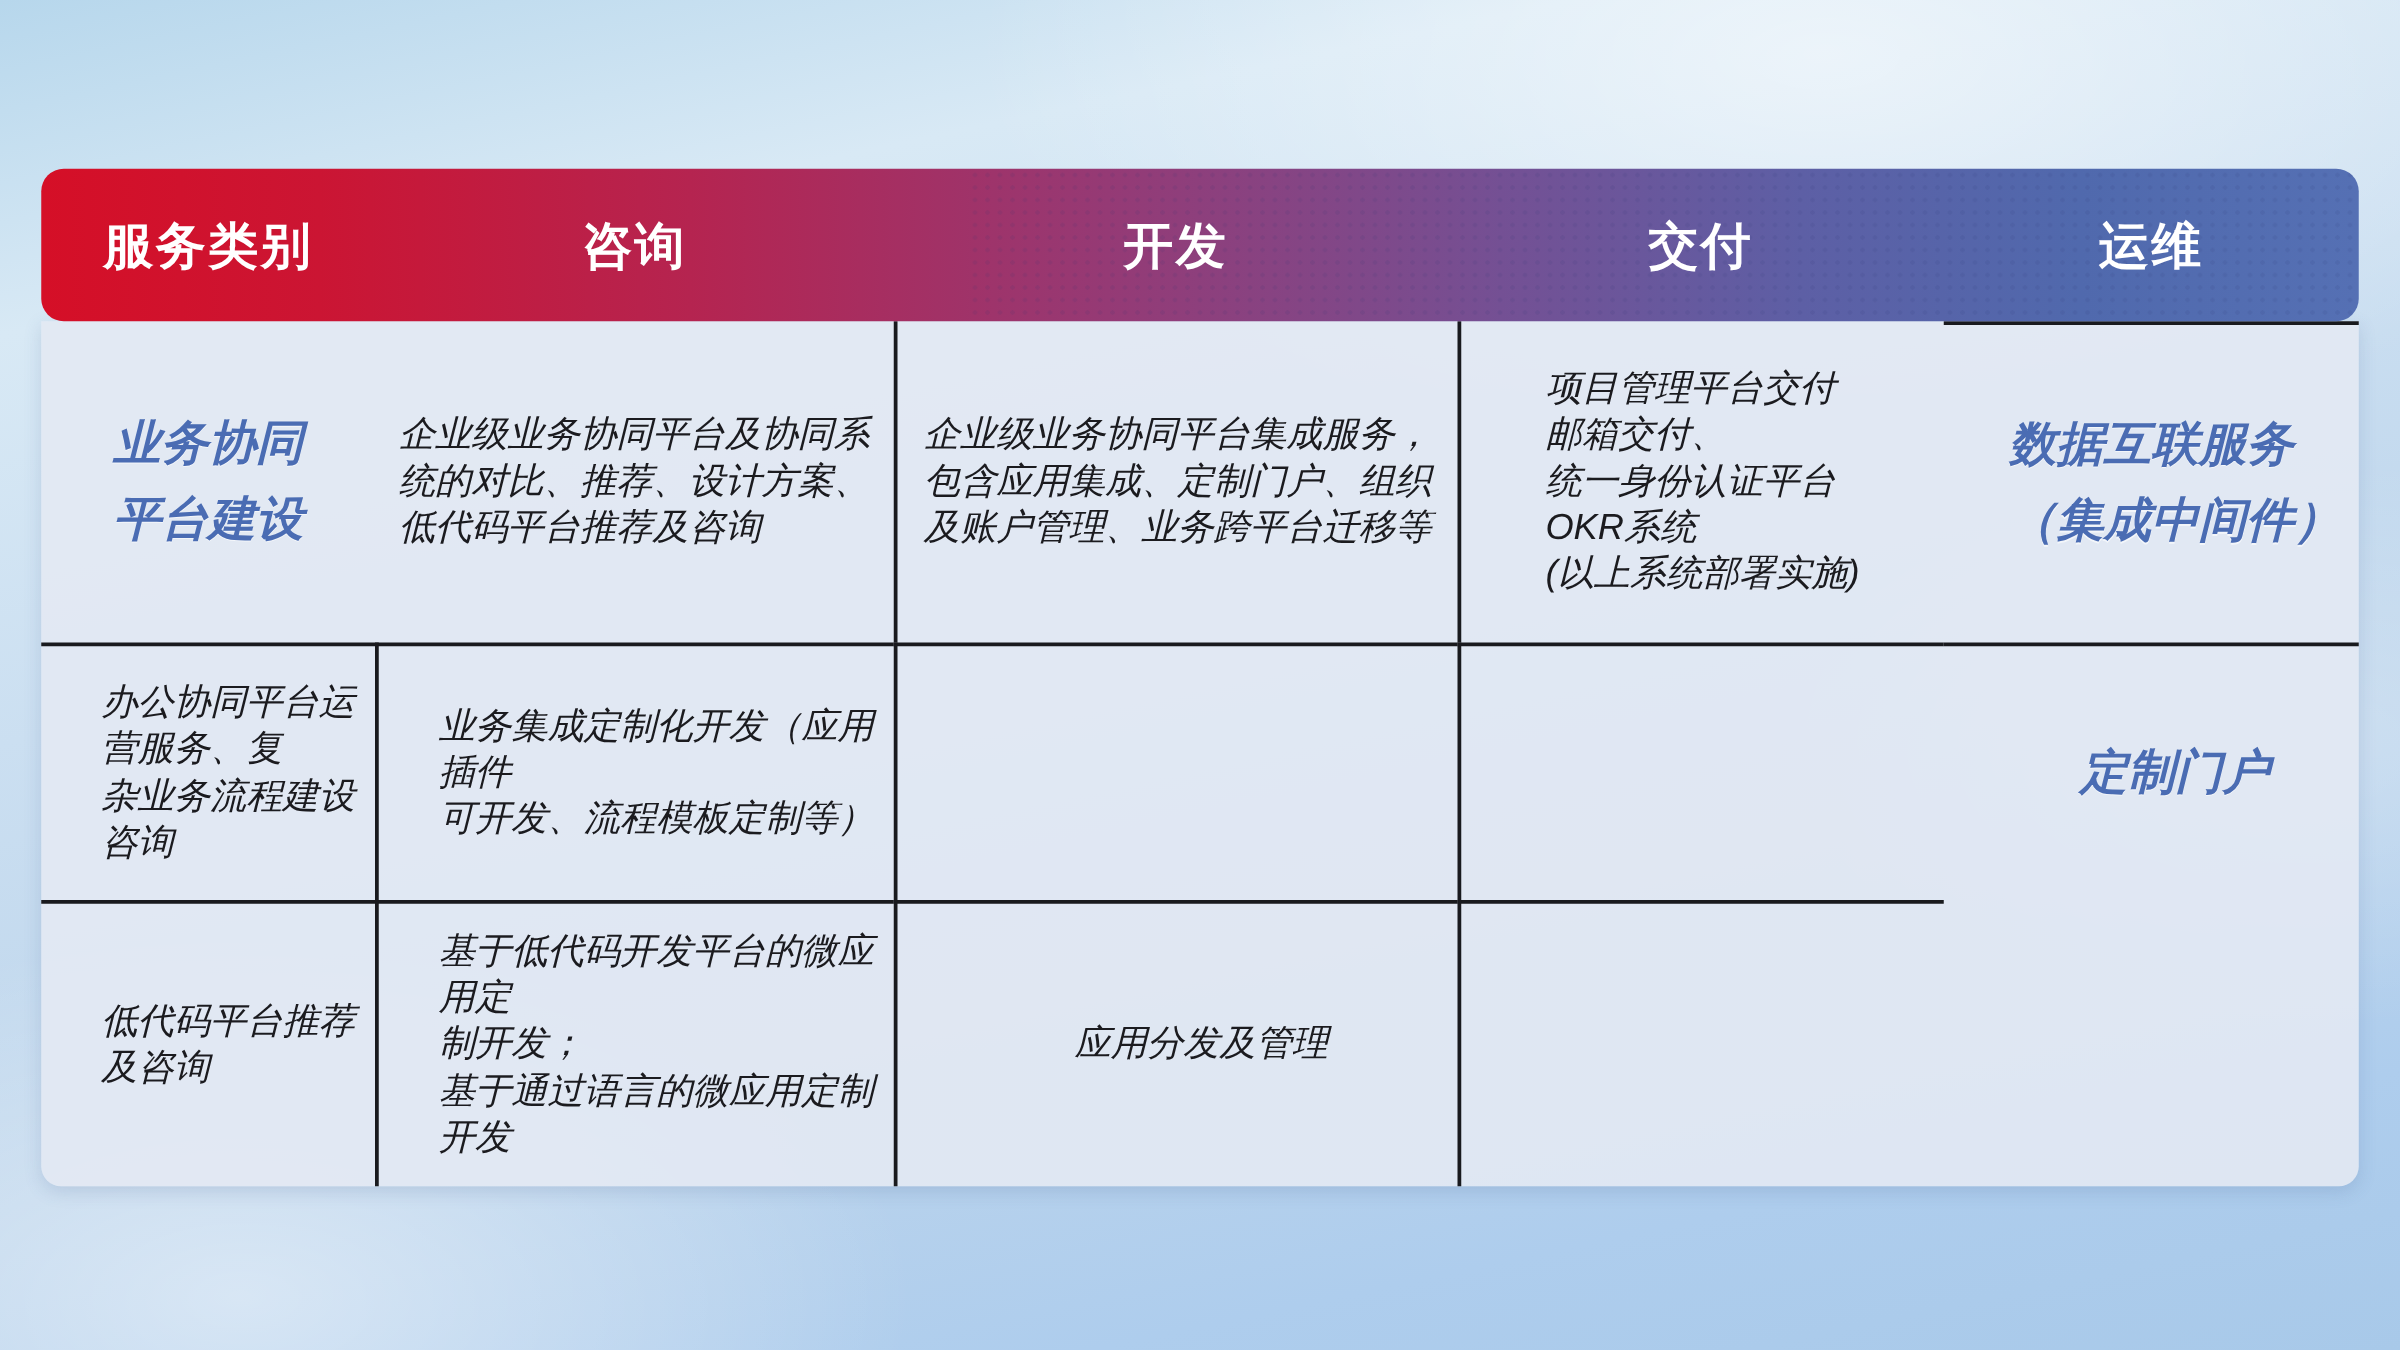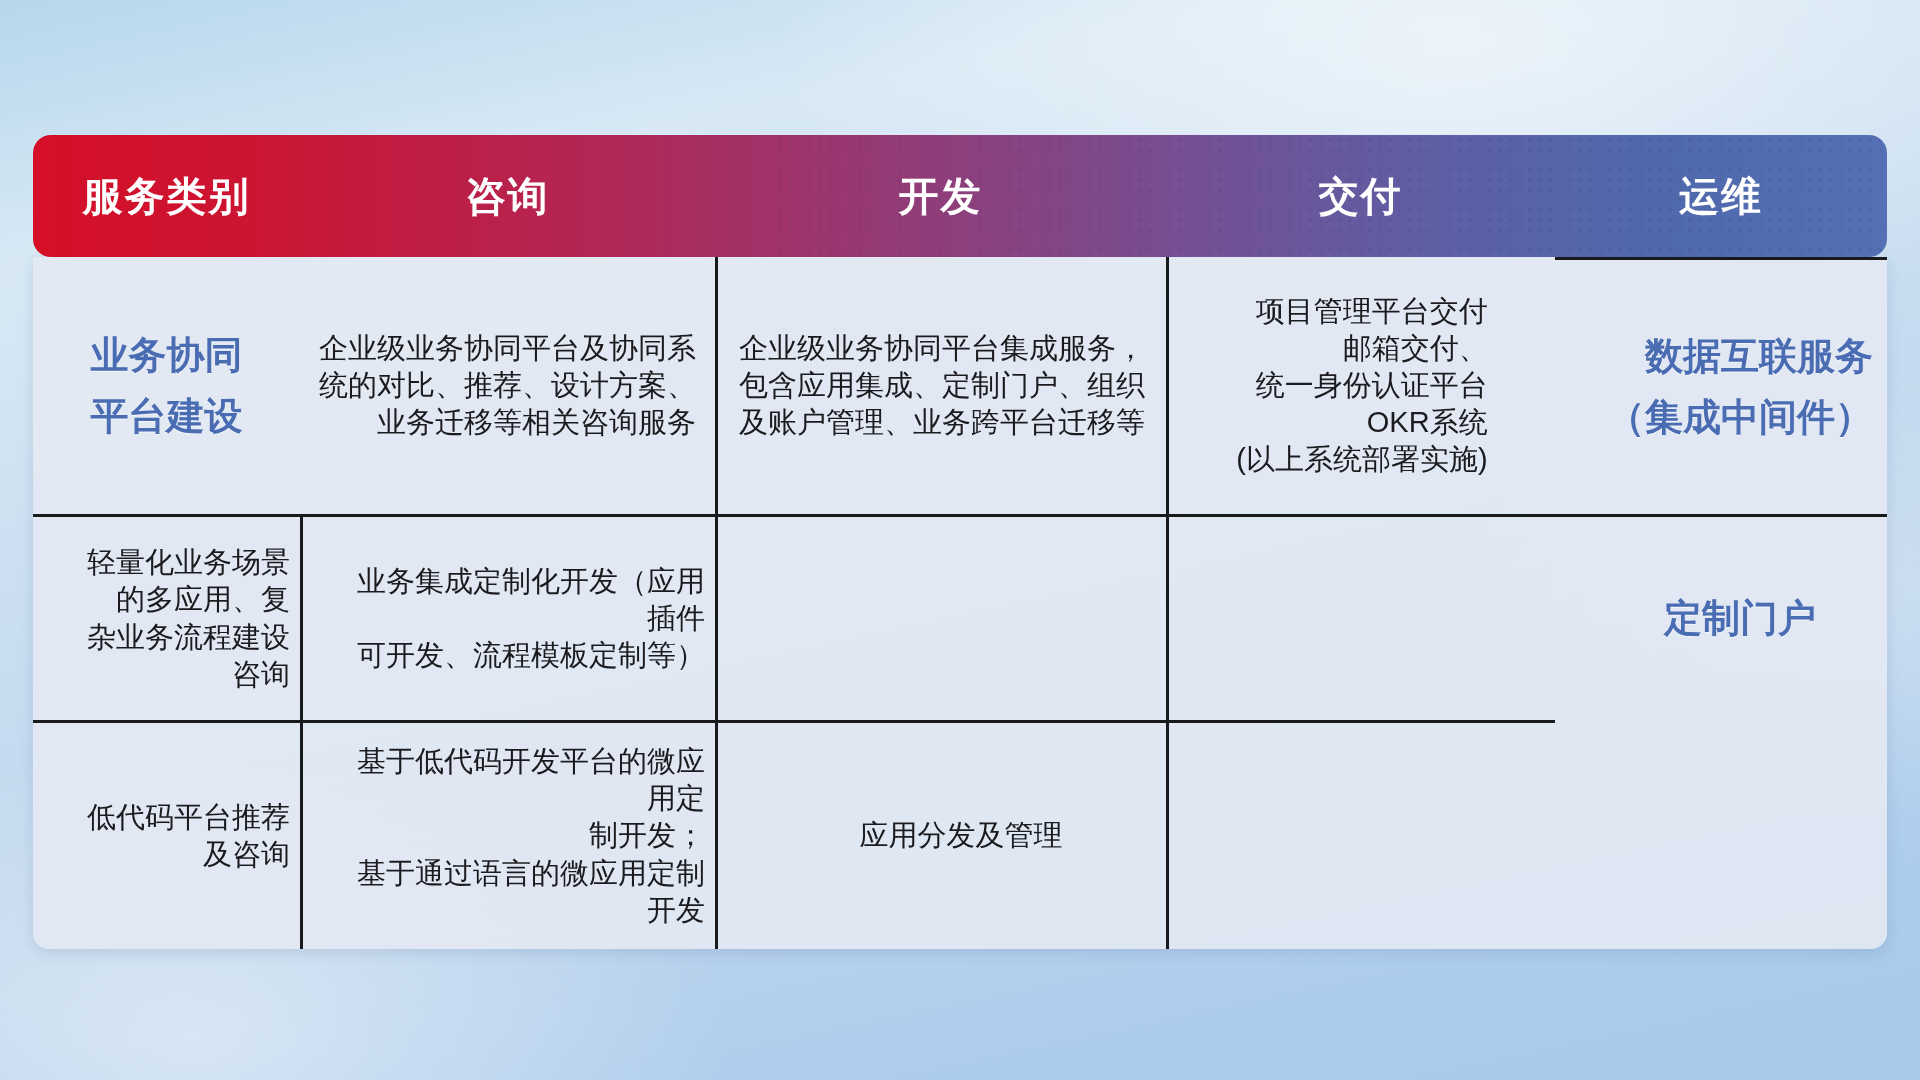--- a/index.html
+++ b/index.html
@@ -68,27 +68,28 @@
     grid-template-columns: 267px 415px 451px 389px 332px;
     grid-template-rows: 257px 206px 229px;
     background: rgba(227,233,243,0.90);
     border-radius: 0 0 16px 16px;
     box-shadow: 0 4px 14px rgba(70,100,150,0.18);
   }
   .cell {
     display: flex;
     align-items: center;
     justify-content: center;
-    text-align: right;
+    text-align: left;
     white-space: pre-line;
     color: #1b1b1f;
     font-size: 29px;
     line-height: 1.28;
     padding: 6px 10px;
     box-sizing: border-box;
+    font-style: italic;
   }
   .cell.cat {
     color: #4a6cb3;
     font-size: 38px;
     font-weight: bold;
     line-height: 1.6;
     text-shadow: 0 1px 0 rgba(255,255,255,0.6);
   }
   
   .bl { border-left: 3px solid #191a1e; }
@@ -107,33 +108,33 @@
       <div class="th">交付</div>
       <div class="th">运维</div>
     </div>
 
     <div class="tbody">
 
       <div class="cell cat">业务协同
 平台建设</div>
       <div class="cell">企业级业务协同平台及协同系
 统的对比、推荐、设计方案、
-业务迁移等相关咨询服务</div>
+低代码平台推荐及咨询</div>
       <div class="cell bl">企业级业务协同平台集成服务，
 包含应用集成、定制门户、组织
 及账户管理、业务跨平台迁移等</div>
       <div class="cell bl">项目管理平台交付
 邮箱交付、
 统一身份认证平台
 OKR系统
 (以上系统部署实施)</div>
 
       <div class="cell cat bt">数据互联服务
 （集成中间件）</div>
-      <div class="cell bt">轻量化业务场景的多应用、复
+      <div class="cell bt">办公协同平台运营服务、复
 杂业务流程建设咨询</div>
       <div class="cell bl bt">业务集成定制化开发（应用插件
 可开发、流程模板定制等）</div>
       <div class="cell bl bt"></div>
       <div class="cell bl bt"></div>
 
       <div class="cell cat bt">定制门户</div>
       <div class="cell bt">低代码平台推荐及咨询</div>
       <div class="cell bl bt">基于低代码开发平台的微应用定
 制开发；

